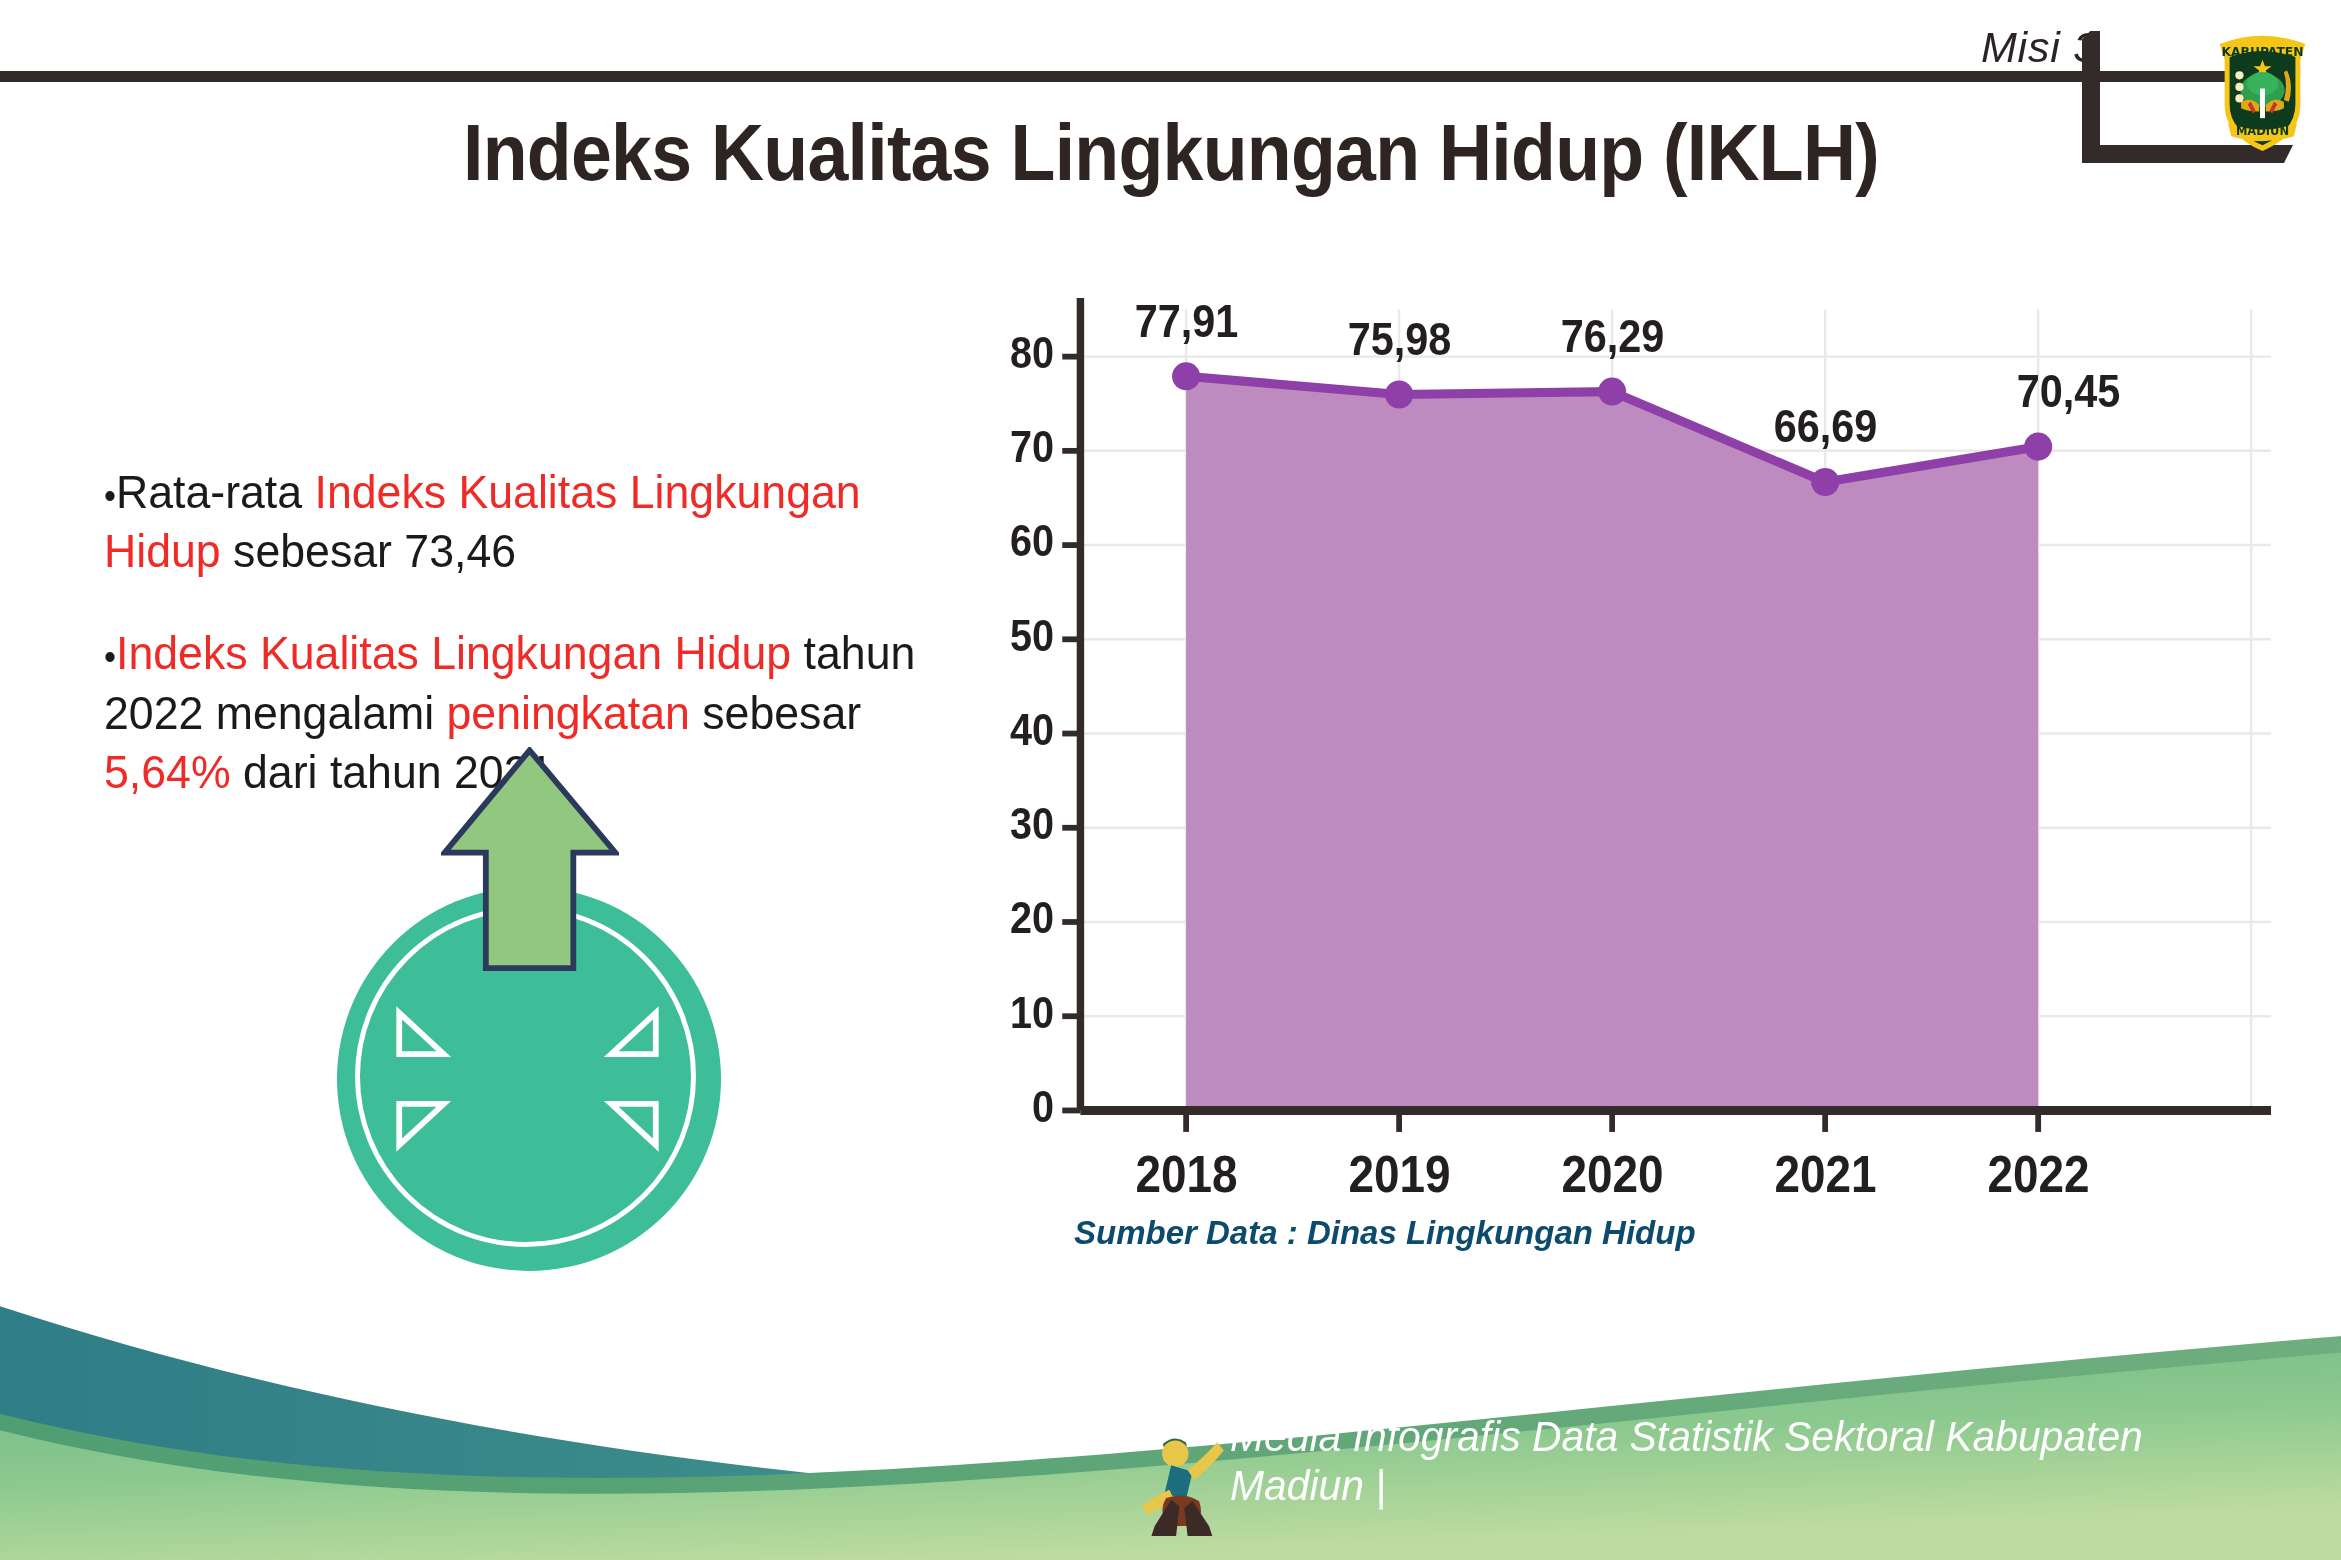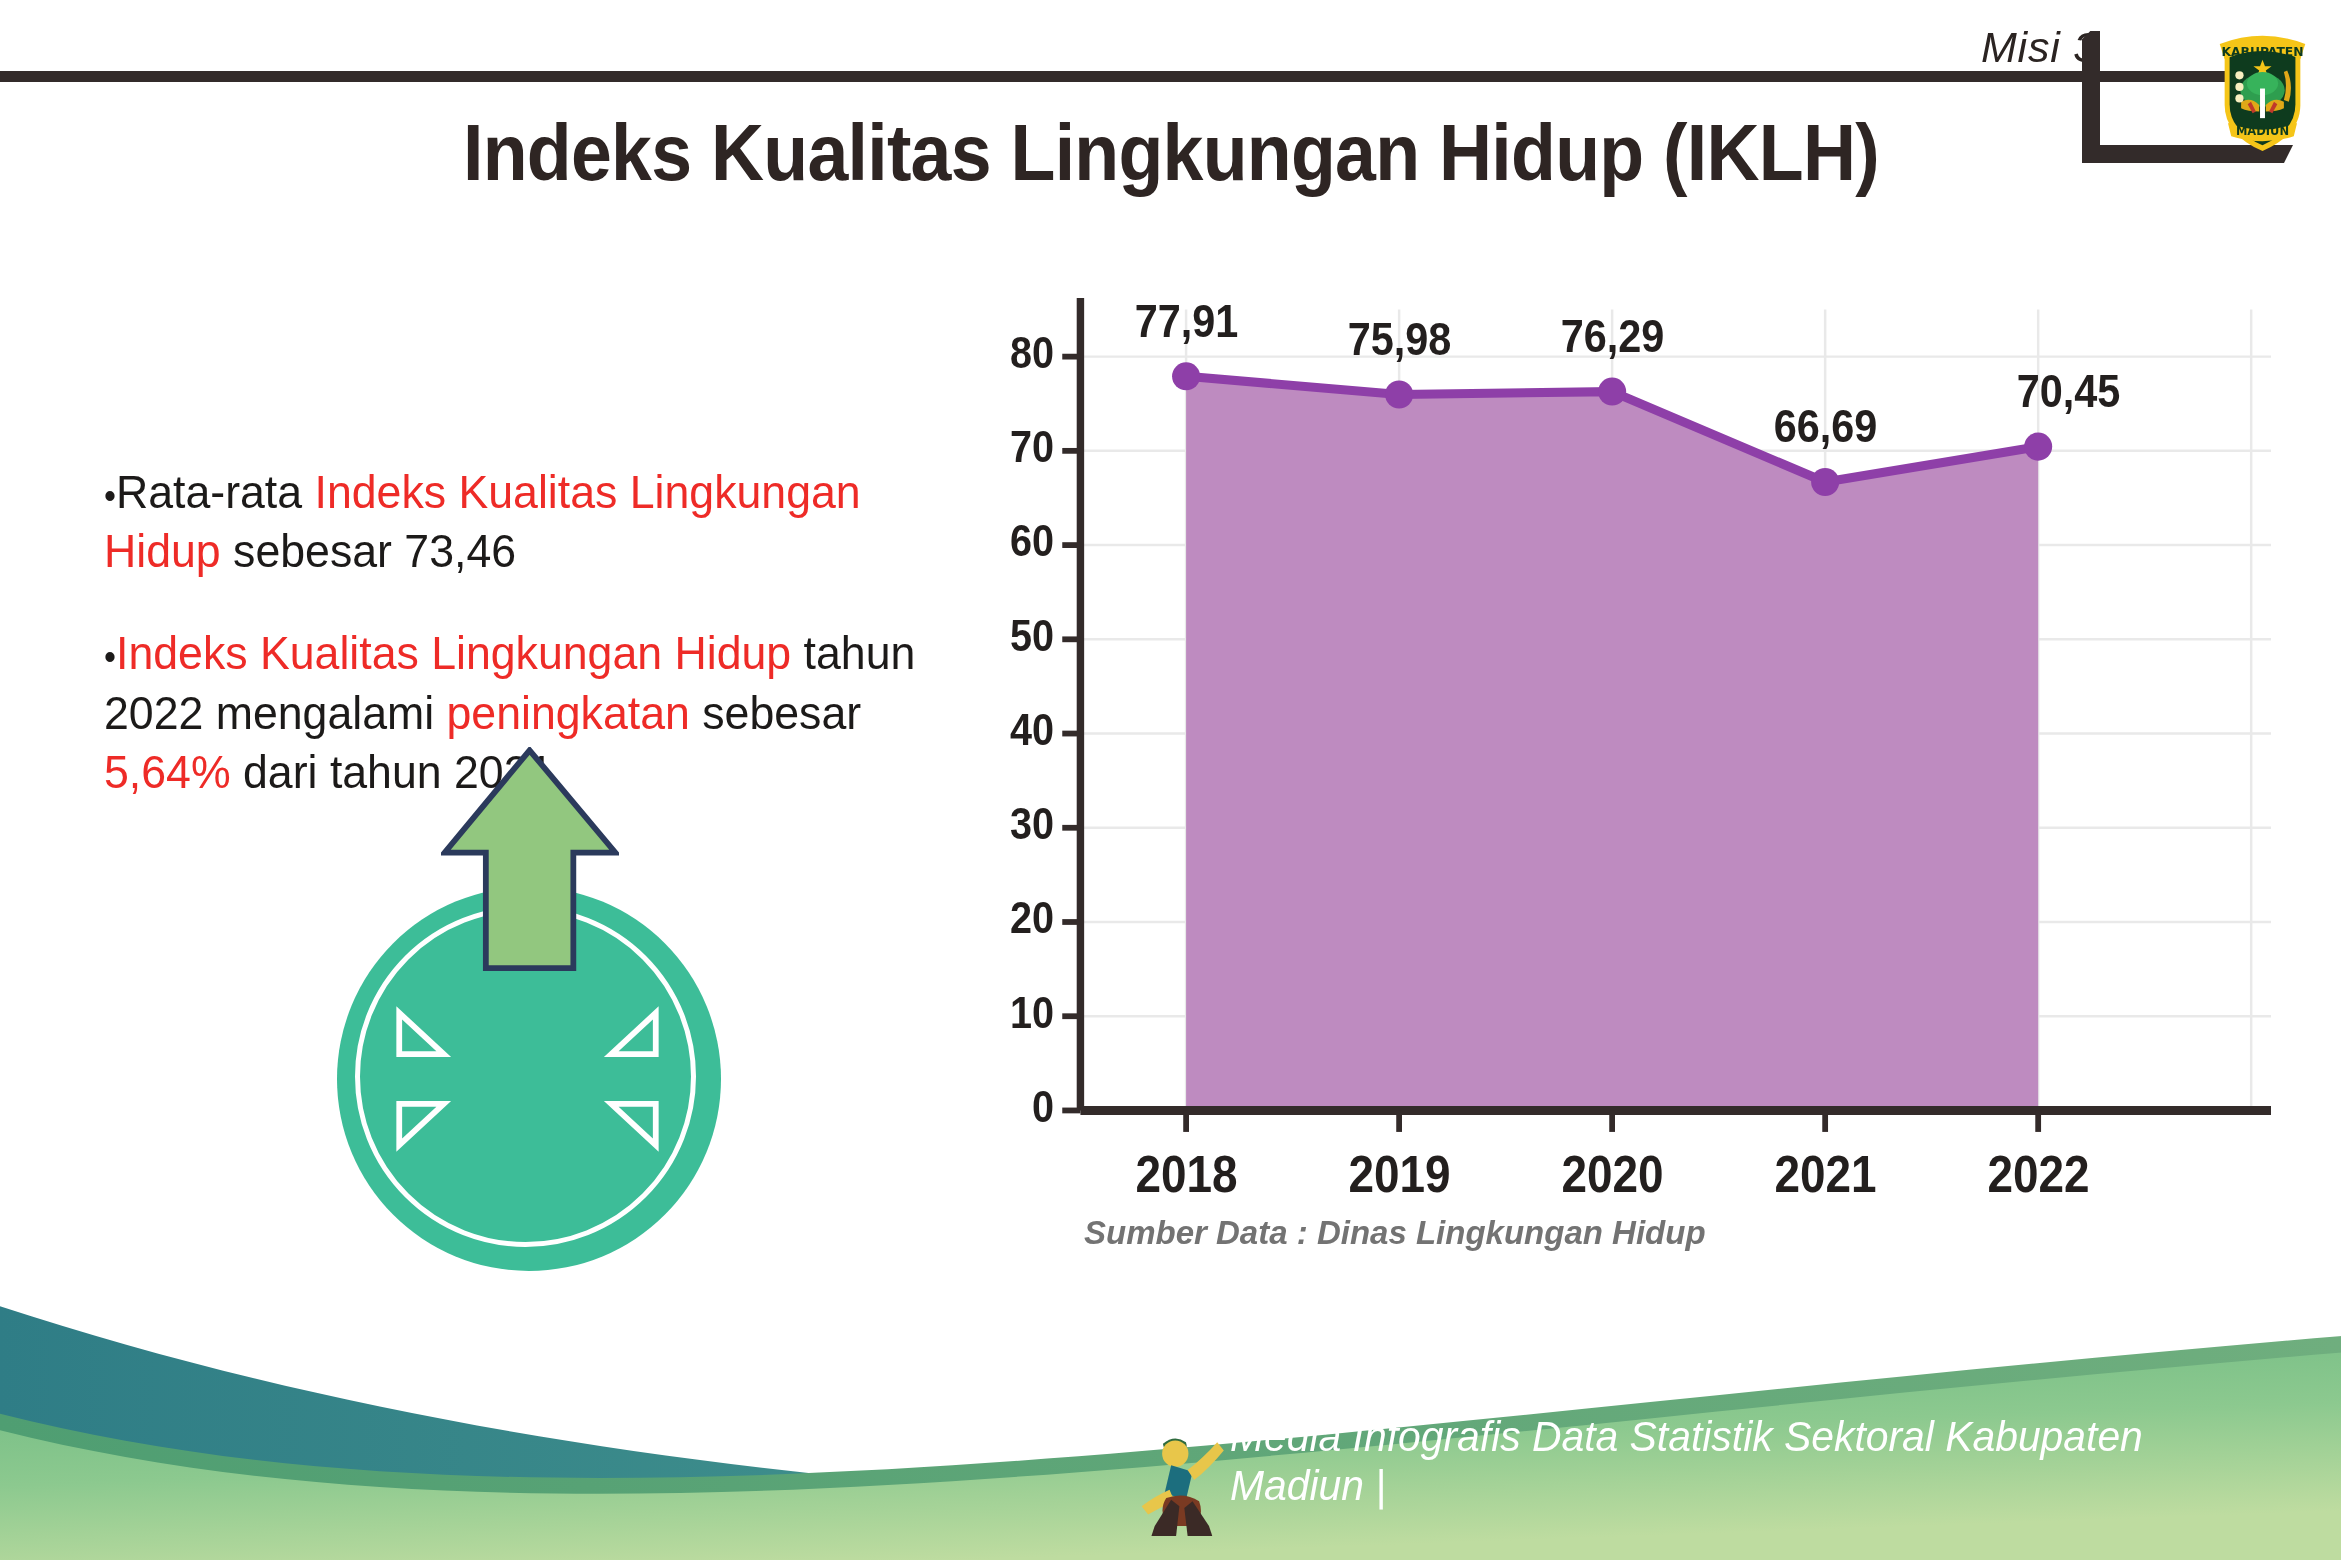--- a/index.html
+++ b/index.html
@@ -57,22 +57,22 @@
          transform:scaleX(0.88);transform-origin:right center;}
   .xlab{position:absolute;font-size:51px;font-weight:bold;color:#231F1E;
          text-align:center;width:215px;
          font-family:"Liberation Sans Narrow","Liberation Sans",sans-serif;
          transform:scaleX(0.9);}
   .dlab{position:absolute;font-size:46px;font-weight:bold;color:#231F1E;
          text-align:center;width:215px;
          font-family:"Liberation Sans Narrow","Liberation Sans",sans-serif;
          transform:scaleX(0.9);}
   #source-note{position:absolute;left:1074px;top:1214px;font-size:33px;
-               font-weight:bold;font-style:italic;color:#737373;
-               font-family:"Liberation Sans Narrow","Liberation Sans",sans-serif;margin-left:10px;}
+               font-weight:bold;font-style:italic;color:#0c4a6e;
+               font-family:"Liberation Sans Narrow","Liberation Sans",sans-serif;}
 
   
   #footer-waves{position:absolute;left:0;bottom:0;width:2342px;height:273px;}
   #footer-figure{position:absolute;left:1138px;bottom:20.6px;width:91px;height:111px;}
   #footer-text{position:absolute;left:1230px;bottom:51px;font-size:43px;
                font-style:italic;color:#fff;
                font-family:"Liberation Sans Narrow","Liberation Sans",sans-serif;
                transform:scaleX(0.95);transform-origin:left;}
 </style>
 </head>

